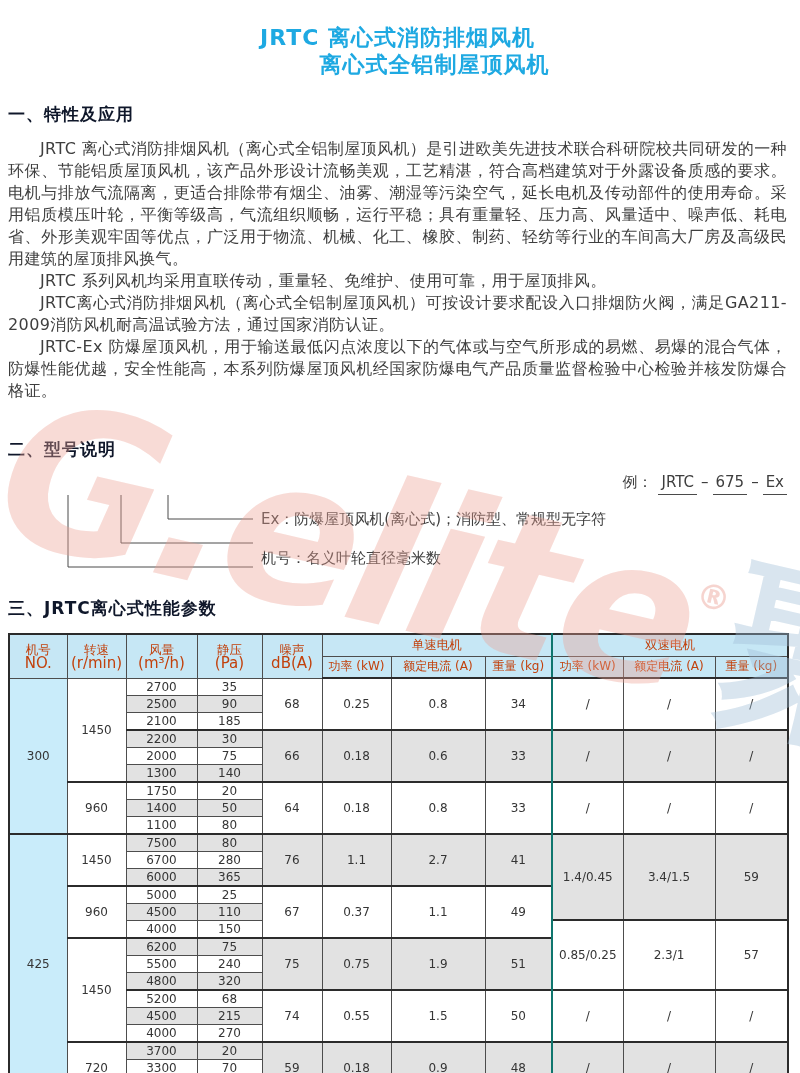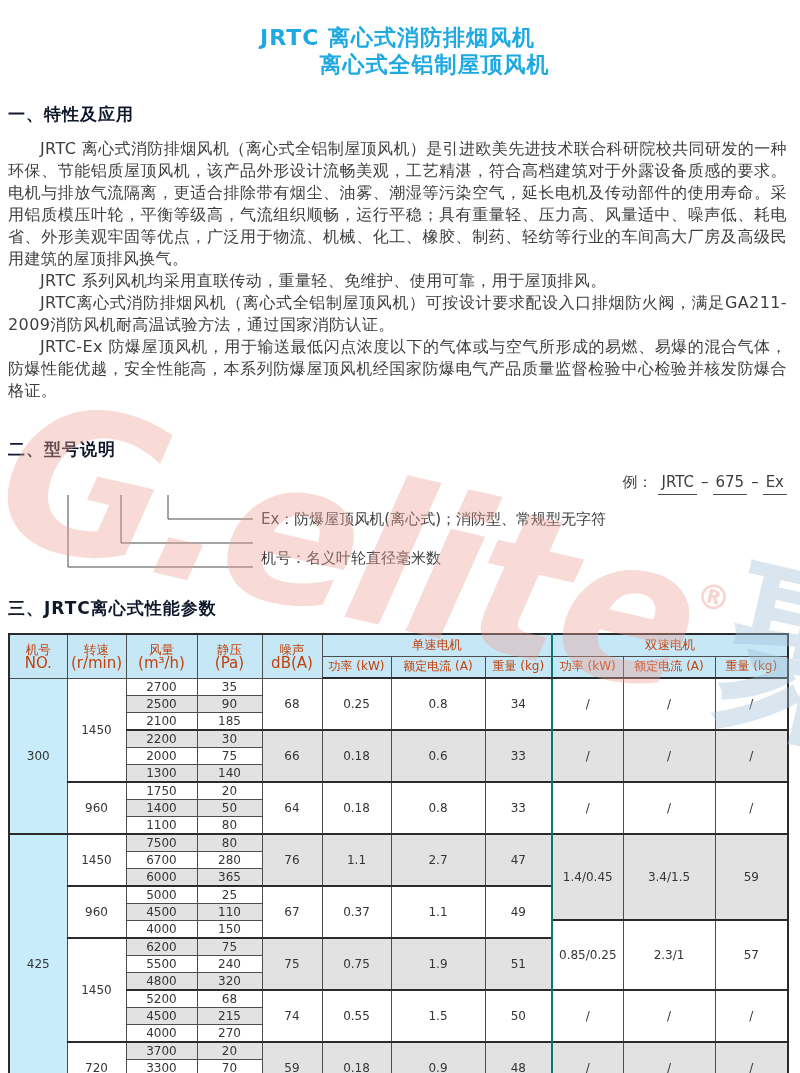--- a/index.html
+++ b/index.html
@@ -293,21 +293,21 @@
             <td class="col-pressure">80</td>
           </tr>
           <tr>
             <td rowspan="15" class="col-model blue gt">425</td>
             <td rowspan="3" class="col-speed gt">1450</td>
             <td class="col-flow shade gt">7500</td>
             <td class="col-pressure shade gt">80</td>
             <td rowspan="3" class="col-noise shade gt">76</td>
             <td rowspan="3" class="col-s_power shade gt">1.1</td>
             <td rowspan="3" class="col-s_current shade gt">2.7</td>
-            <td rowspan="3" class="col-s_weight shade gt">47</td>
+            <td rowspan="3" class="col-s_weight shade gt">41</td>
             <td rowspan="5" class="col-d_power shade gt">1.4/0.45</td>
             <td rowspan="5" class="col-d_current shade gt">3.4/1.5</td>
             <td rowspan="5" class="col-d_weight shade gt">59</td>
           </tr>
           <tr>
             <td class="col-flow">6700</td>
             <td class="col-pressure">280</td>
           </tr>
           <tr>
             <td class="col-flow shade">6000</td>

